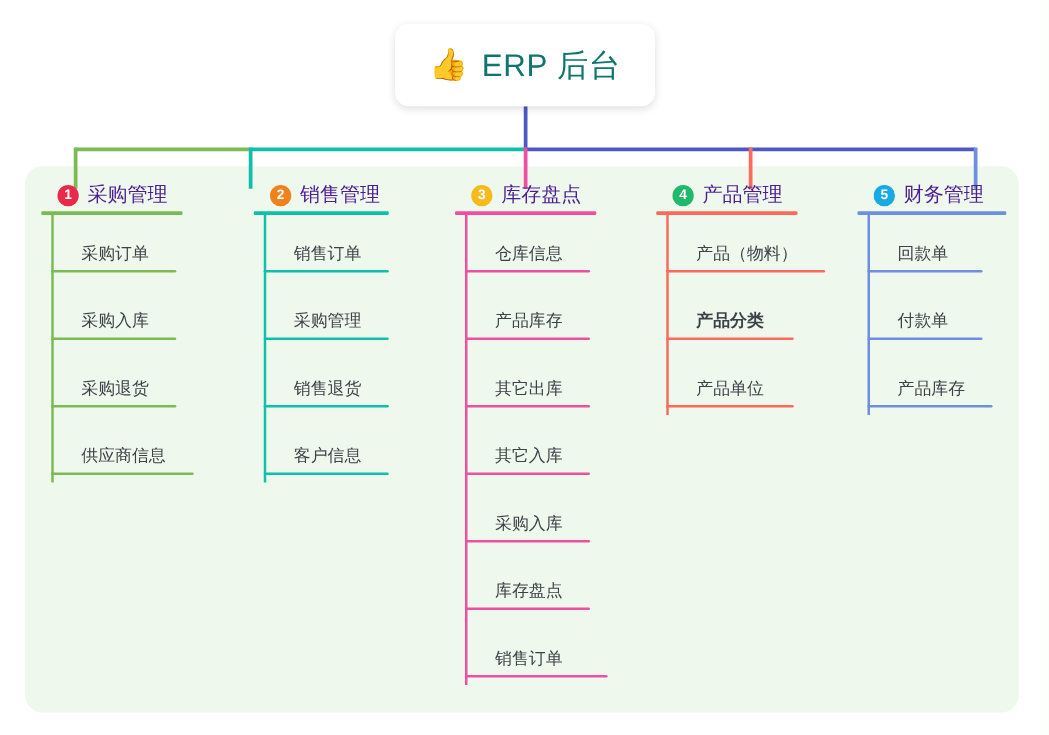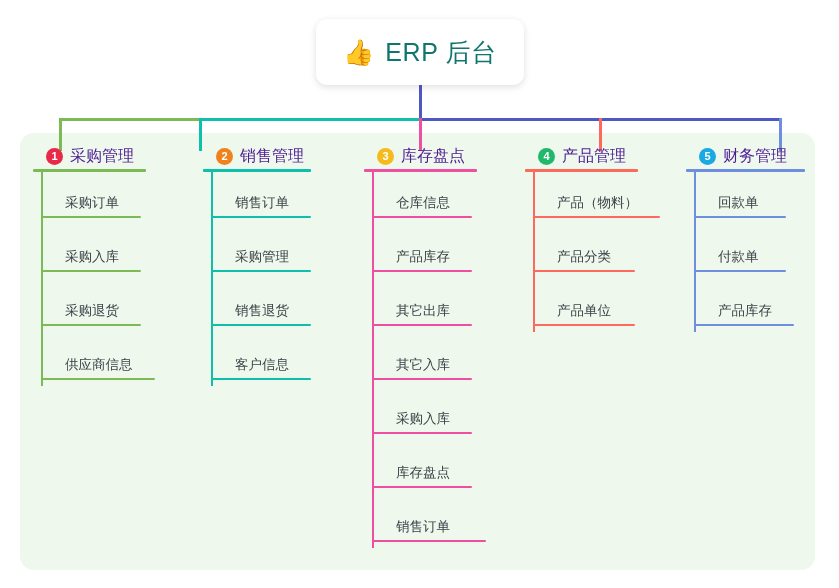--- a/index.html
+++ b/index.html
@@ -191,21 +191,21 @@
         <div class="branch-head">
           <span class="badge" style="background: rgb(32, 185, 107);">4</span>
           <span class="branch-title">产品管理</span>
         </div>
         <div class="head-rule" style="top: 26px; width: 113px; background: rgb(251, 106, 92);"></div>
         <div class="spine" style="left: 8px; top: 27px; height: 162px; background: rgb(251, 106, 92);"></div>
         <div class="leaf" style="left: 8px; top: 27px; width: 135px;">
           <span class="leaf-label">产品（物料）</span>
           <div class="leaf-rule" style="width: 127px; background: rgb(251, 106, 92);"></div>
         </div>
-        <div class="leaf" style="left: 8px; top: 81px; width: 110px;">
+        <div class="leaf" style="left: 8px; top: 81px; width: 110px; font-weight: bold;">
           <span class="leaf-label">产品分类</span>
           <div class="leaf-rule" style="width: 102px; background: rgb(251, 106, 92);"></div>
         </div>
         <div class="leaf" style="left: 8px; top: 135px; width: 110px;">
           <span class="leaf-label">产品单位</span>
           <div class="leaf-rule" style="width: 102px; background: rgb(251, 106, 92);"></div>
         </div>
       </div>
       <div class="branch" style="left: 686px;">
         <div class="branch-head">

